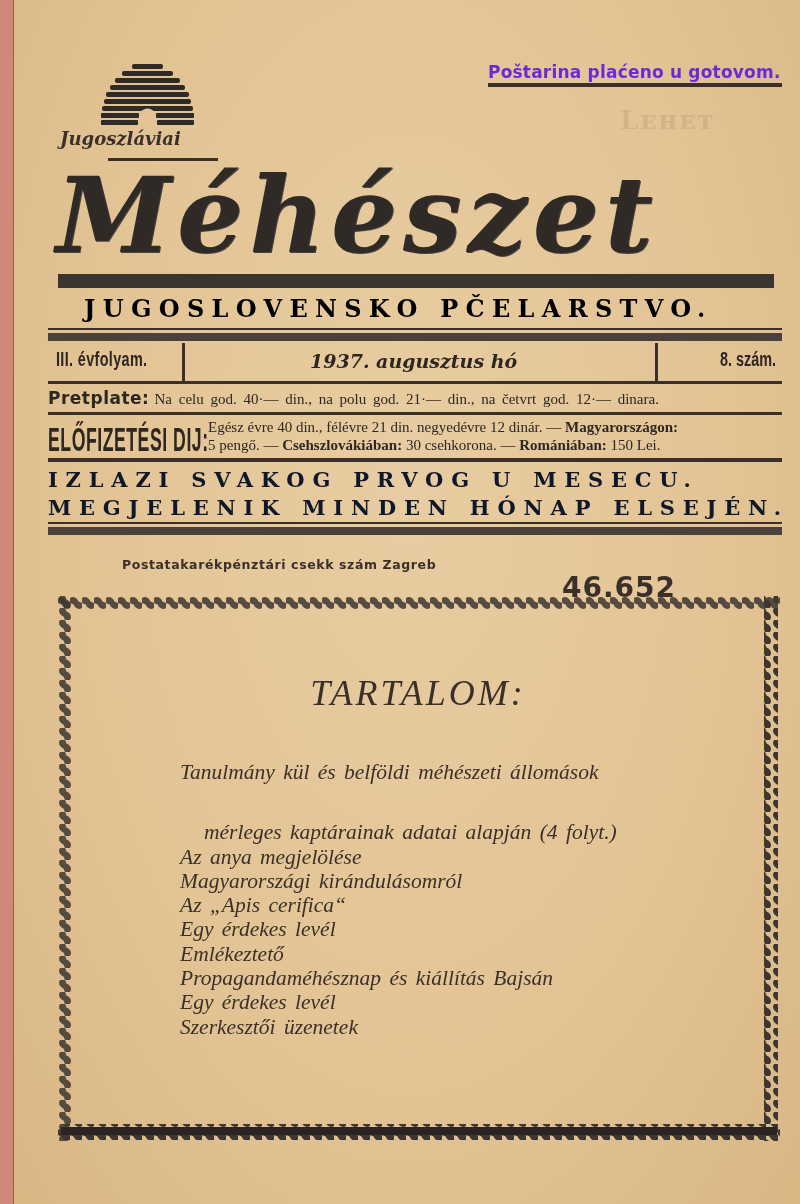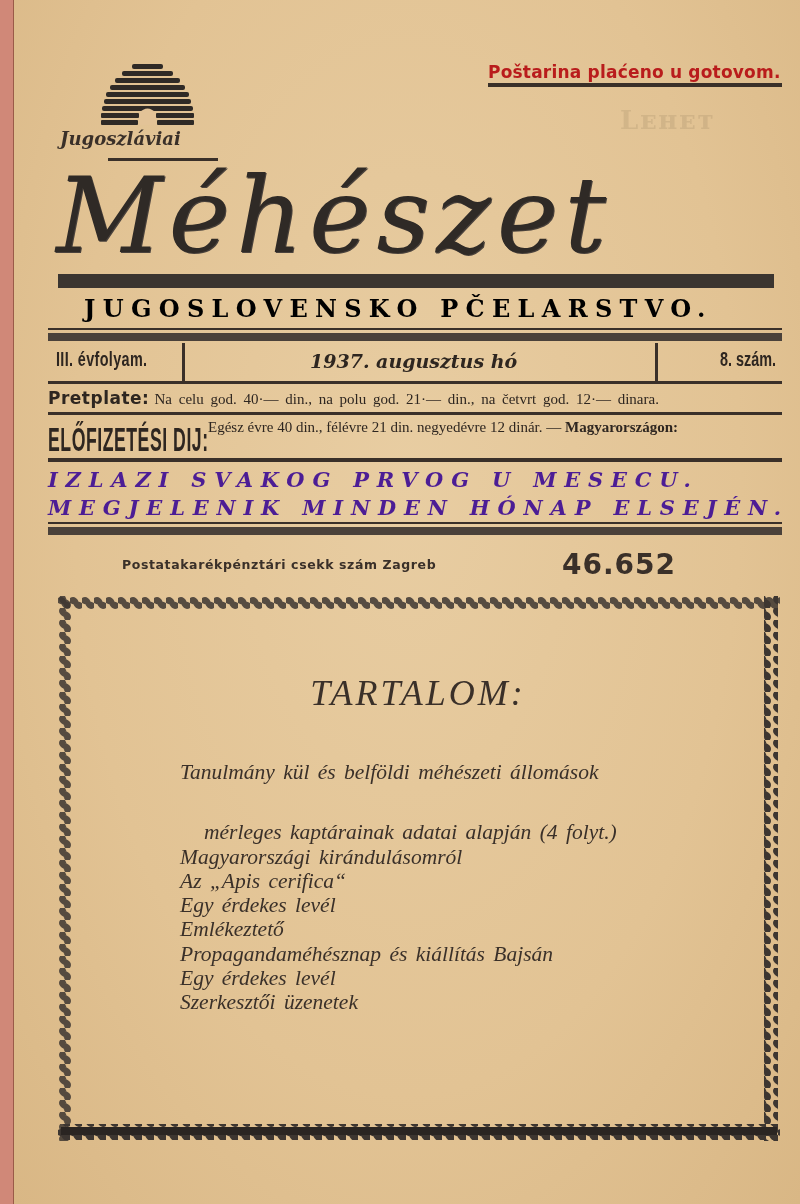--- a/index.html
+++ b/index.html
@@ -17,42 +17,42 @@
   .paper {
     position: absolute; left: 14px; top: 0; width: 786px; height: 1204px;
     background: radial-gradient(ellipse at 50% 40%, #e8cda2 0%, #e2c394 60%, #d9b785 100%);
   }
   .abs { position: absolute; }
 
   
   .postage {
     left: 488px; top: 62px; width: 294px;
     font-family: "DejaVu Sans", sans-serif; font-weight: bold; font-size: 17px;
-    color: #b91c1c; white-space: nowrap;
+    color: #6d28d9; white-space: nowrap;
     border-bottom: 4px solid #3a3029; padding-bottom: 1px;
     letter-spacing: 0.2px;
   }
   .ghost {
     left: 620px; top: 105px; font-family: "DejaVu Serif", serif; font-weight: bold;
     font-size: 26px; color: rgba(90,70,50,0.12); letter-spacing: 2px;
   }
 
   
   .hive { left: 100px; top: 62px; width: 95px; height: 68px; }
 
   .jugo {
     left: 60px; top: 128px; width: 160px;
     font-family: "DejaVu Serif", serif; font-style: italic; font-weight: bold;
     font-size: 18px; color: #3a3029; white-space: nowrap;
   }
   .jugo-underline { left: 108px; top: 158px; width: 110px; height: 3px; background: #3a3029; }
 
   .title {
     left: 56px; top: 160px; width: 720px; height: 112px;
-    font-family: "DejaVu Serif", serif; font-weight: normal; font-style: italic;
+    font-family: "DejaVu Serif", serif; font-weight: bold; font-style: italic;
     font-size: 104px; line-height: 112px; color: #2f2a26;
     letter-spacing: 6px; white-space: nowrap;
     text-shadow: 1px 1px 0 #4a423c;
   }
   .title-bar { left: 58px; top: 274px; width: 716px; height: 14px; background: #3b3530; }
 
   .subtitle {
     left: 56px; top: 294px; width: 730px;
     font-family: "DejaVu Serif", serif; font-weight: bold;
     font-size: 24px; letter-spacing: 7.3px; color: #000000; white-space: nowrap; margin-left: 28px;
@@ -94,30 +94,30 @@
   }
   .elofiz .lines {
     position: absolute; left: 160px; top: 0;
     font-family: "Liberation Serif", serif; font-size: 15px; line-height: 18px; white-space: nowrap;
   }
   .elofiz .lines b { font-weight: bold; margin-top: 28px; }
 
   .izlazi {
     left: 48px; top: 466px; width: 740px;
     font-family: "DejaVu Serif", serif; font-weight: bold; font-size: 21px;
-    letter-spacing: 7.8px; white-space: nowrap; line-height: 28px; color: #4c1d95; font-style: italic;
+    letter-spacing: 7.8px; white-space: nowrap; line-height: 28px; color: #0f172a;
   }
 
   .racun { left: 122px; top: 558px; width: 470px; }
   .racun div {
     font-family: "DejaVu Sans", sans-serif; font-weight: bold; font-size: 12.5px;
     line-height: 13px; letter-spacing: 0.6px; white-space: nowrap; color: #3a3029;
   }
   .acct {
-    left: 562px; top: 548px;
+    left: 562px; top: 571px;
     font-family: "DejaVu Sans", sans-serif; font-weight: bold; font-size: 28px; color: #3a3029;
     letter-spacing: 1px;
   }
 
   
   .frame { left: 58px; top: 596px; width: 720px; height: 540px; }
   .frame svg { position: absolute; left: 0; top: 0; }
 
   .toc-title {
     left: 0; top: 672px; width: 836px; text-align: center;
@@ -180,20 +180,21 @@
 <div class="abs pretplate">
   <span class="lbl">Pretplate:</span>
   <span class="txt">Na celu god. 40·— din., na polu god. 21·— din., na četvrt god. 12·— dinara.</span>
 </div>
 <div class="abs rule" style="left:48px;top:412px;width:734px;height:3px;"></div>
 
 <div class="abs elofiz">
   <span class="lbl">ELŐFIZETÉSI DIJ:</span>
   <div class="lines">
     <div><span>Egész évre 40 din., félévre 21 din. negyedévre 12 dinár. — </span><b>Magyarországon:</b></div>
+    <div><span>5 pengő. — </span><b>Csehszlovákiában:</b><span> 30 csehkorona. — </span><b>Romániában:</b><span> 150 Lei.</span></div>
   </div>
 </div>
 <div class="abs rule" style="left:48px;top:458px;width:734px;height:4px;"></div>
 
 <div class="abs izlazi">
   <div>IZLAZI SVAKOG PRVOG U MESECU.</div>
   <div>MEGJELENIK MINDEN HÓNAP ELSEJÉN.</div>
 </div>
 <div class="abs rule rule-thin" style="left:48px;top:522px;width:734px;"></div>
 <div class="abs rule rule-thick" style="left:48px;top:527px;width:734px;"></div>
@@ -219,20 +220,21 @@
     <rect x="0" y="528" width="722" height="16" fill="url(#wavyH)"></rect>
     <rect x="3" y="531" width="716" height="8" fill="#2a2522"></rect>
   </svg>
 </div>
 
 <div class="abs toc-title">TARTALOM:</div>
 
 <div class="abs toc">
   <div class="toc-item">Tanulmány kül és belföldi méhészeti állomások</div>
   <div class="toc-item indent">mérleges kaptárainak adatai alapján (4 folyt.)</div>
+  <div class="toc-item">Az anya megjelölése</div>
   <div class="toc-item">Magyarországi kirándulásomról</div>
   <div class="toc-item">Az „Apis cerifica“</div>
   <div class="toc-item">Egy érdekes levél</div>
   <div class="toc-item">Emlékeztető</div>
   <div class="toc-item">Propagandaméhésznap és kiállítás Bajsán</div>
   <div class="toc-item">Egy érdekes levél</div>
   <div class="toc-item">Szerkesztői üzenetek</div>
 </div>
 
 </body></html>

